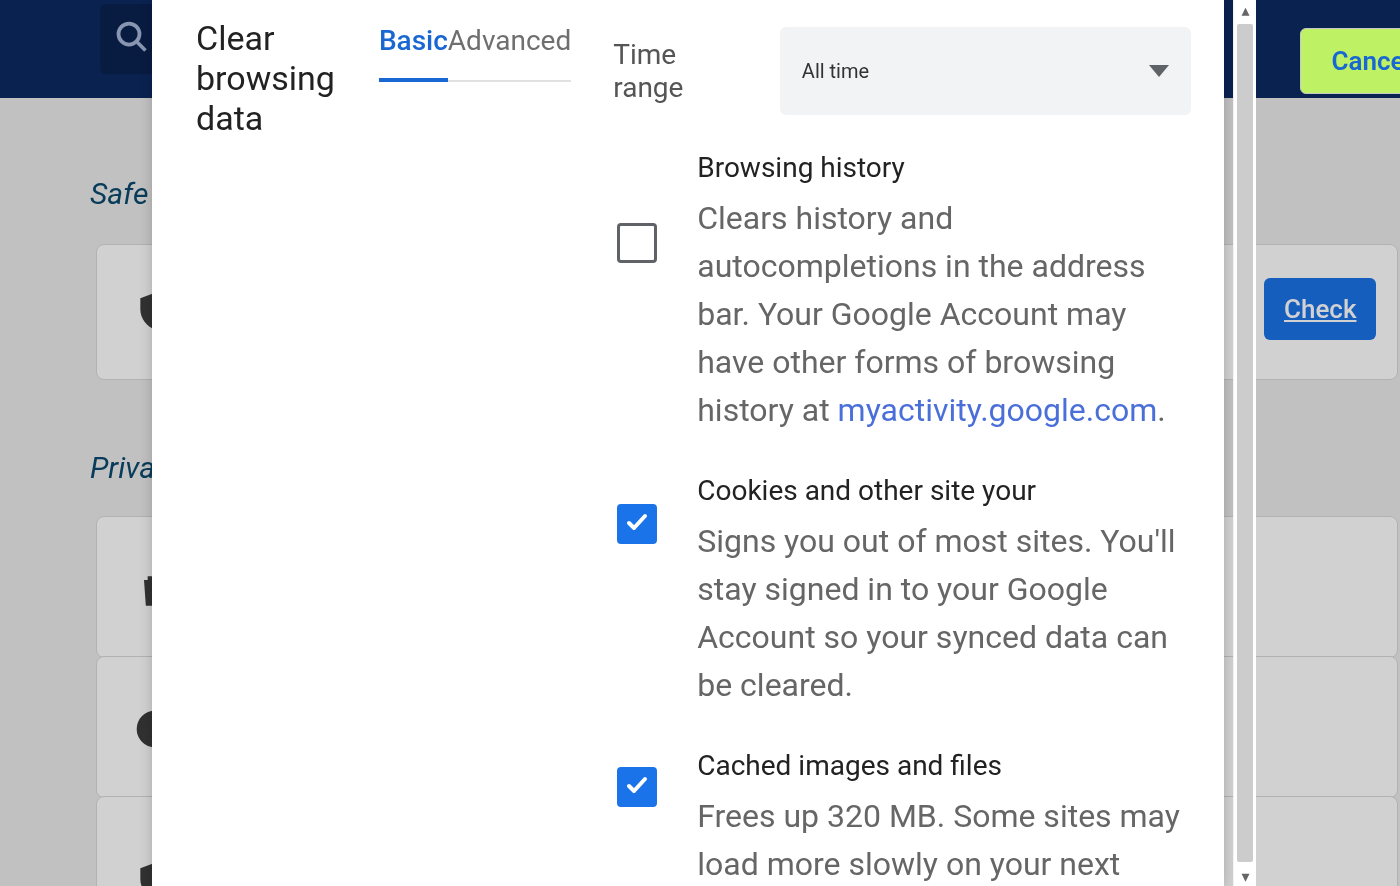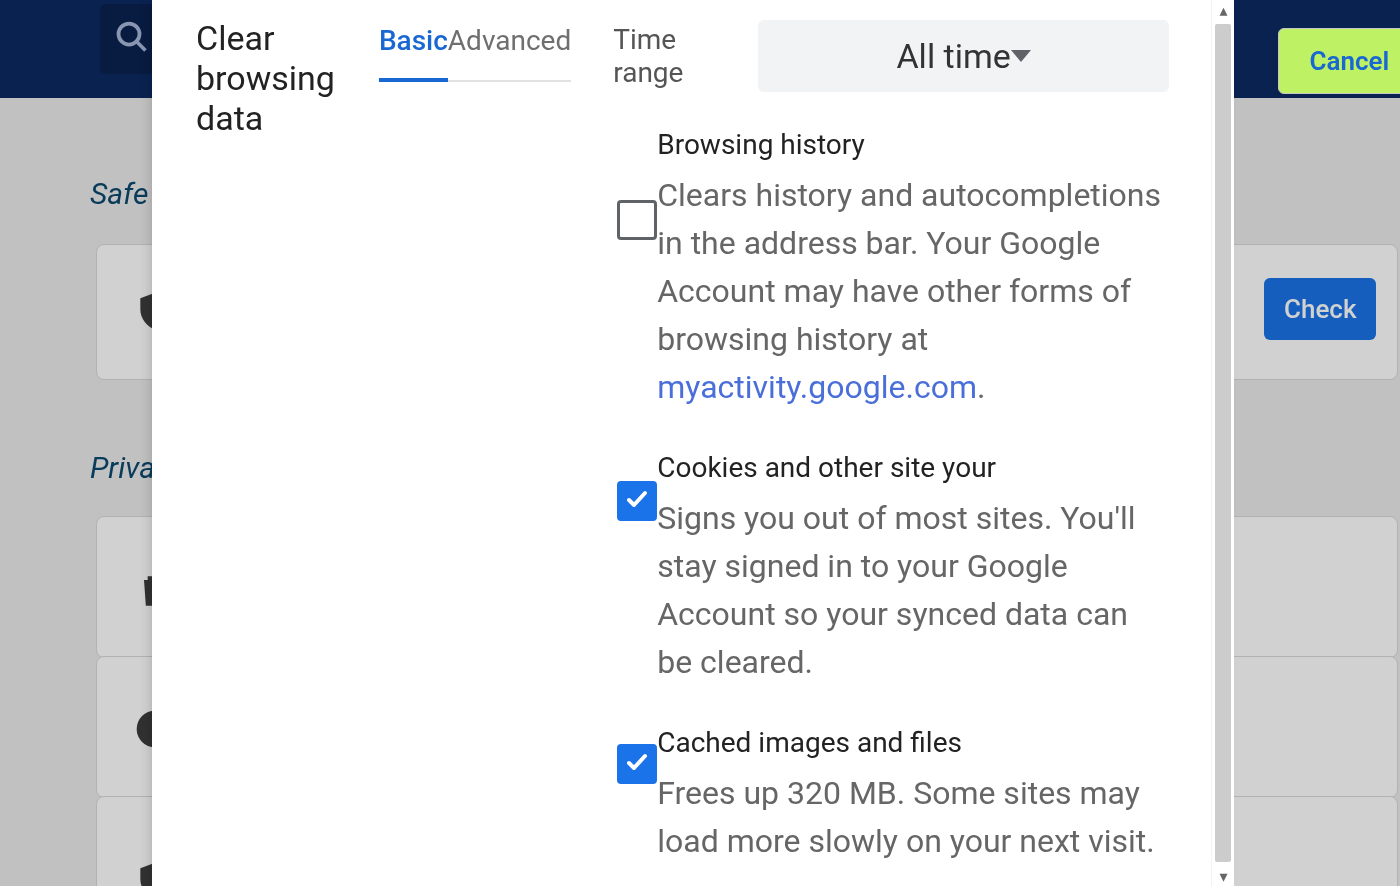--- a/index.html
+++ b/index.html
@@ -50,20 +50,21 @@
   .bg-btn {
     position: absolute;
     background: #1a73e8;
     color: #fff;
     border-radius: 6px;
     font-size: 26px;
     font-weight: 500;
     display:flex; align-items:center; justify-content:center;
     padding: 0 20px;
     height: 62px;
+    text-decoration: underline;
   }
   .bg-icon {
     position:absolute;
     color:#3c3c3c;
   }
   .bg-icon svg{ width:44px; height:44px; fill:#3c3c3c; }
 
   
   .scrim {
     position: absolute;
@@ -146,49 +147,51 @@
     flex:1;
     width:16px;
     background:#ccc;
     border-radius:2px;
     margin:4px 0;
   }
 
   .timerange-row{
     display:flex;
     align-items:center;
-    gap:22px;
+    gap:44px;
     margin-bottom:36px;
+    margin-top:7px;
   }
   .timerange-label{
     font-size:28px;
     color:#555;
   }
   .select{
     display:flex;
     align-items:center;
-    justify-content:center;
+    justify-content:space-between;
     width:420px;
     height:64px;
     background:#f1f3f4;
     border-radius:6px;
-    padding:4px 22px;
-    font-size:34px;
+    padding:12px 22px;
+    font-size:20px;
     color:#333;
     cursor:pointer;
   }
   .select .caret{
     border-left:10px solid transparent;
     border-right:10px solid transparent;
     border-top:12px solid #5f6368;
   }
 
   .opt{
     display:flex;
     align-items:flex-start;
+    gap:40px;
     margin-bottom:40px;
     padding-left:4px;
   }
   .checkbox{
     flex:0 0 auto;
     width:34px;
     height:34px;
     border:3px solid #5f6368;
     border-radius:4px;
     margin-top:72px;

